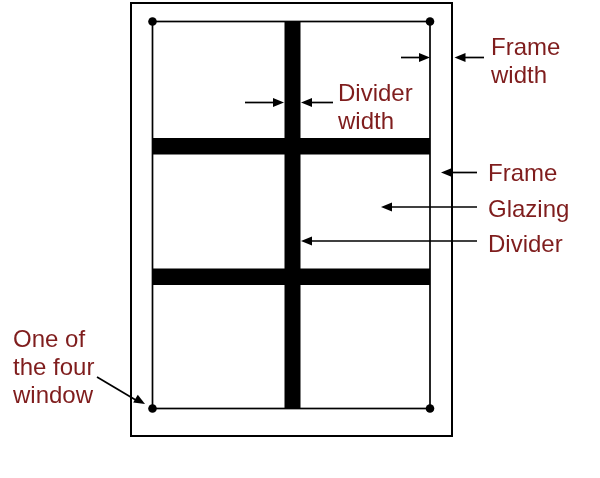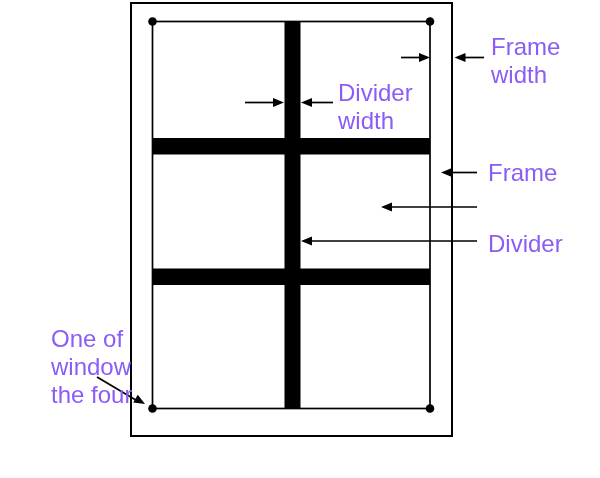--- a/index.html
+++ b/index.html
@@ -20,29 +20,29 @@
     position: absolute;
     left: 0;
     top: 0;
     width: 600px;
     height: 478px;
   }
   .label {
     position: absolute;
     font-size: 24px;
     line-height: 28px;
-    color: #8b5cf6;
+    color: #7f1d1d;
     white-space: nowrap;
   }
   .lbl-frame-width  { left: 491px; top: 33px; }
   .lbl-divider-width{ left: 338px; top: 79px; }
   .lbl-frame        { left: 488px; top: 159px; }
   .lbl-glazing      { left: 488px; top: 195px; }
   .lbl-divider      { left: 488px; top: 230px; }
-  .lbl-vertex-note  { left: 13px;  top: 325px; margin-left: 38px; }
+  .lbl-vertex-note  { left: 13px;  top: 325px; }
 </style>
 </head>
 <body>
 
 <div class="canvas">
 
   <svg class="diagram-svg" viewBox="0 0 600 478" xmlns="http://www.w3.org/2000/svg">
 
     <rect x="131" y="3" width="321" height="433" fill="none" stroke="#000000" stroke-width="2"></rect>
 
@@ -102,22 +102,23 @@
     <div>width</div>
   </div>
 
   <div class="label lbl-divider-width">
     <div>Divider</div>
     <div>width</div>
   </div>
 
   <div class="label lbl-frame">Frame</div>
 
+  <div class="label lbl-glazing">Glazing</div>
 
   <div class="label lbl-divider">Divider</div>
 
   <div class="label lbl-vertex-note">
     <div>One of</div>
+    <div>the four</div>
     <div>window</div>
-    <div>the four</div>
   </div>
 
 </div>
 
 </body></html>

